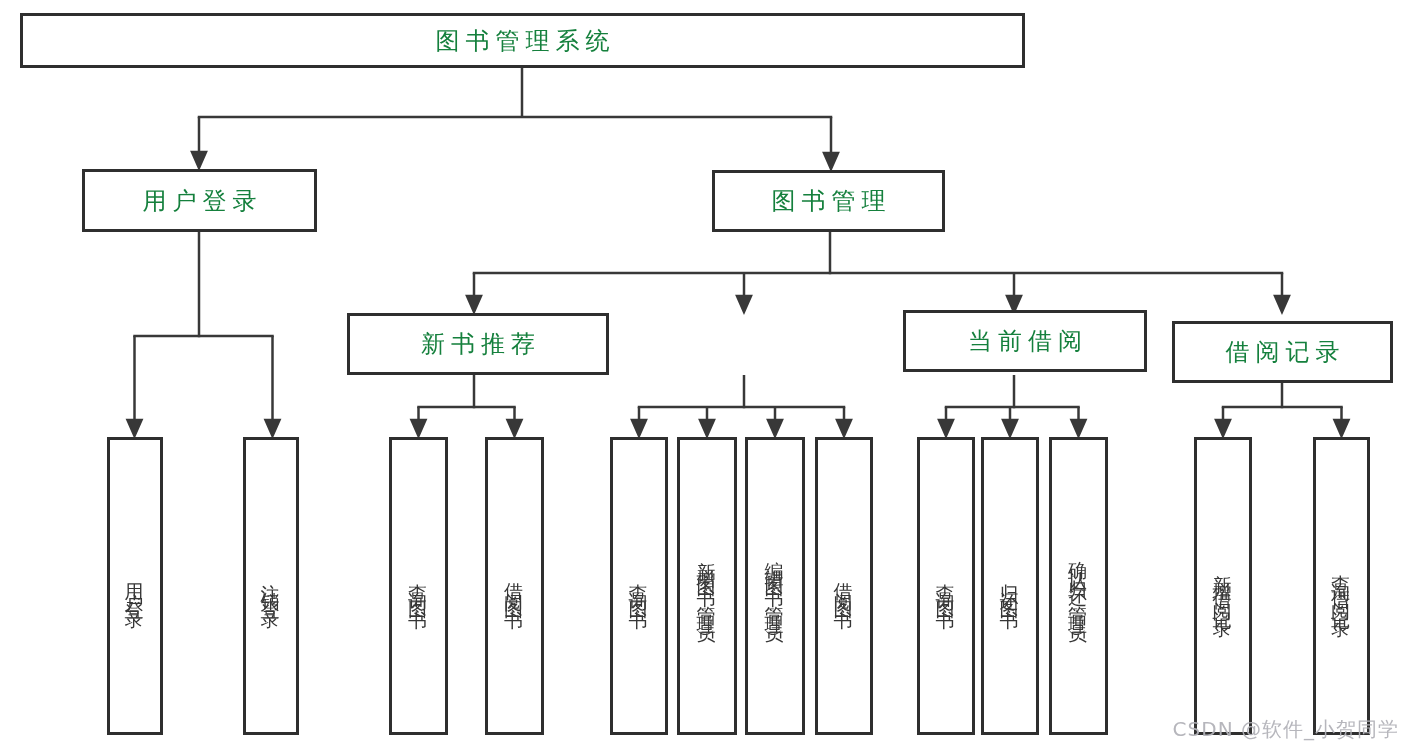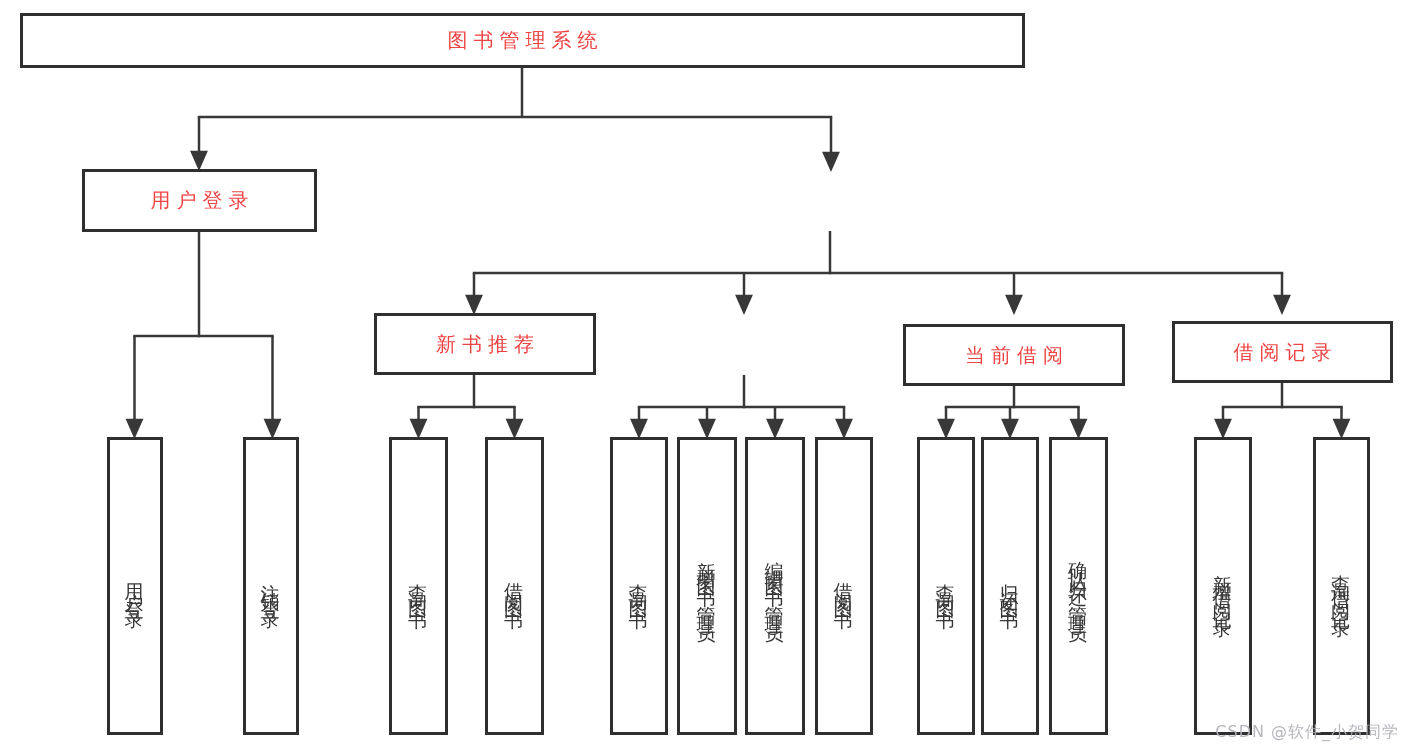--- a/index.html
+++ b/index.html
@@ -12,22 +12,22 @@
   }
   #connectors{position:absolute;left:0;top:0;width:1405px;height:747px;}
   .hbox{
     position:absolute;
     box-sizing:border-box;
     border:3px solid #2f2f2f;
     background:#ffffff;
     display:flex;align-items:center;justify-content:center;
   }
   .hbox .lbl{
-    color:#ef4444;
-    font-size:20px;
+    color:#15803d;
+    font-size:24px;
     letter-spacing:6px;
     padding-left:6px;
     white-space:nowrap;
   }
   .vbox{
     position:absolute;
     box-sizing:border-box;
     border:3px solid #2f2f2f;
     background:#ffffff;
     display:flex;align-items:center;justify-content:center;
@@ -35,21 +35,21 @@
   .vbox .vlbl{
     writing-mode:vertical-rl;
     color:#363636;
     font-size:19px;
     letter-spacing:9px;
     white-space:nowrap;
   }
   #watermark{
     position:absolute;
     right:6px;bottom:4px;
-    font-size:16px;
+    font-size:20px;
     letter-spacing:1px;
     color:rgba(178,178,184,0.95);
     z-index:10;
     white-space:nowrap;
   }
 </style>
 </head>
 <body>
 
 <div id="stage">
@@ -130,25 +130,28 @@
     </g>
   </svg>
 
   <div class="hbox" style="left:20px;top:13px;width:1005px;height:55px">
     <span class="lbl">图书管理系统</span>
   </div>
 
   <div class="hbox" style="left:82px;top:169px;width:235px;height:63px">
     <span class="lbl">用户登录</span>
   </div>
-
-  <div class="hbox" style="left:374px;top:313px;width:222px;height:62px">
+  <div class="hbox" style="left:712px;top:170px;width:233px;height:62px">
+    <span class="lbl">图书管理</span>
+  </div>
+
+  <div class="hbox" style="left:347px;top:313px;width:262px;height:62px">
     <span class="lbl">新书推荐</span>
   </div>
-  <div class="hbox" style="left:903px;top:324px;width:222px;height:62px">
+  <div class="hbox" style="left:903px;top:310px;width:244px;height:62px">
     <span class="lbl">当前借阅</span>
   </div>
   <div class="hbox" style="left:1172px;top:321px;width:221px;height:62px">
     <span class="lbl">借阅记录</span>
   </div>
 
   <div class="vbox" style="left:107px;top:437px;width:56px;height:298px">
     <span class="vlbl">用户登录</span>
   </div>
   <div class="vbox" style="left:243px;top:437px;width:56px;height:298px">

